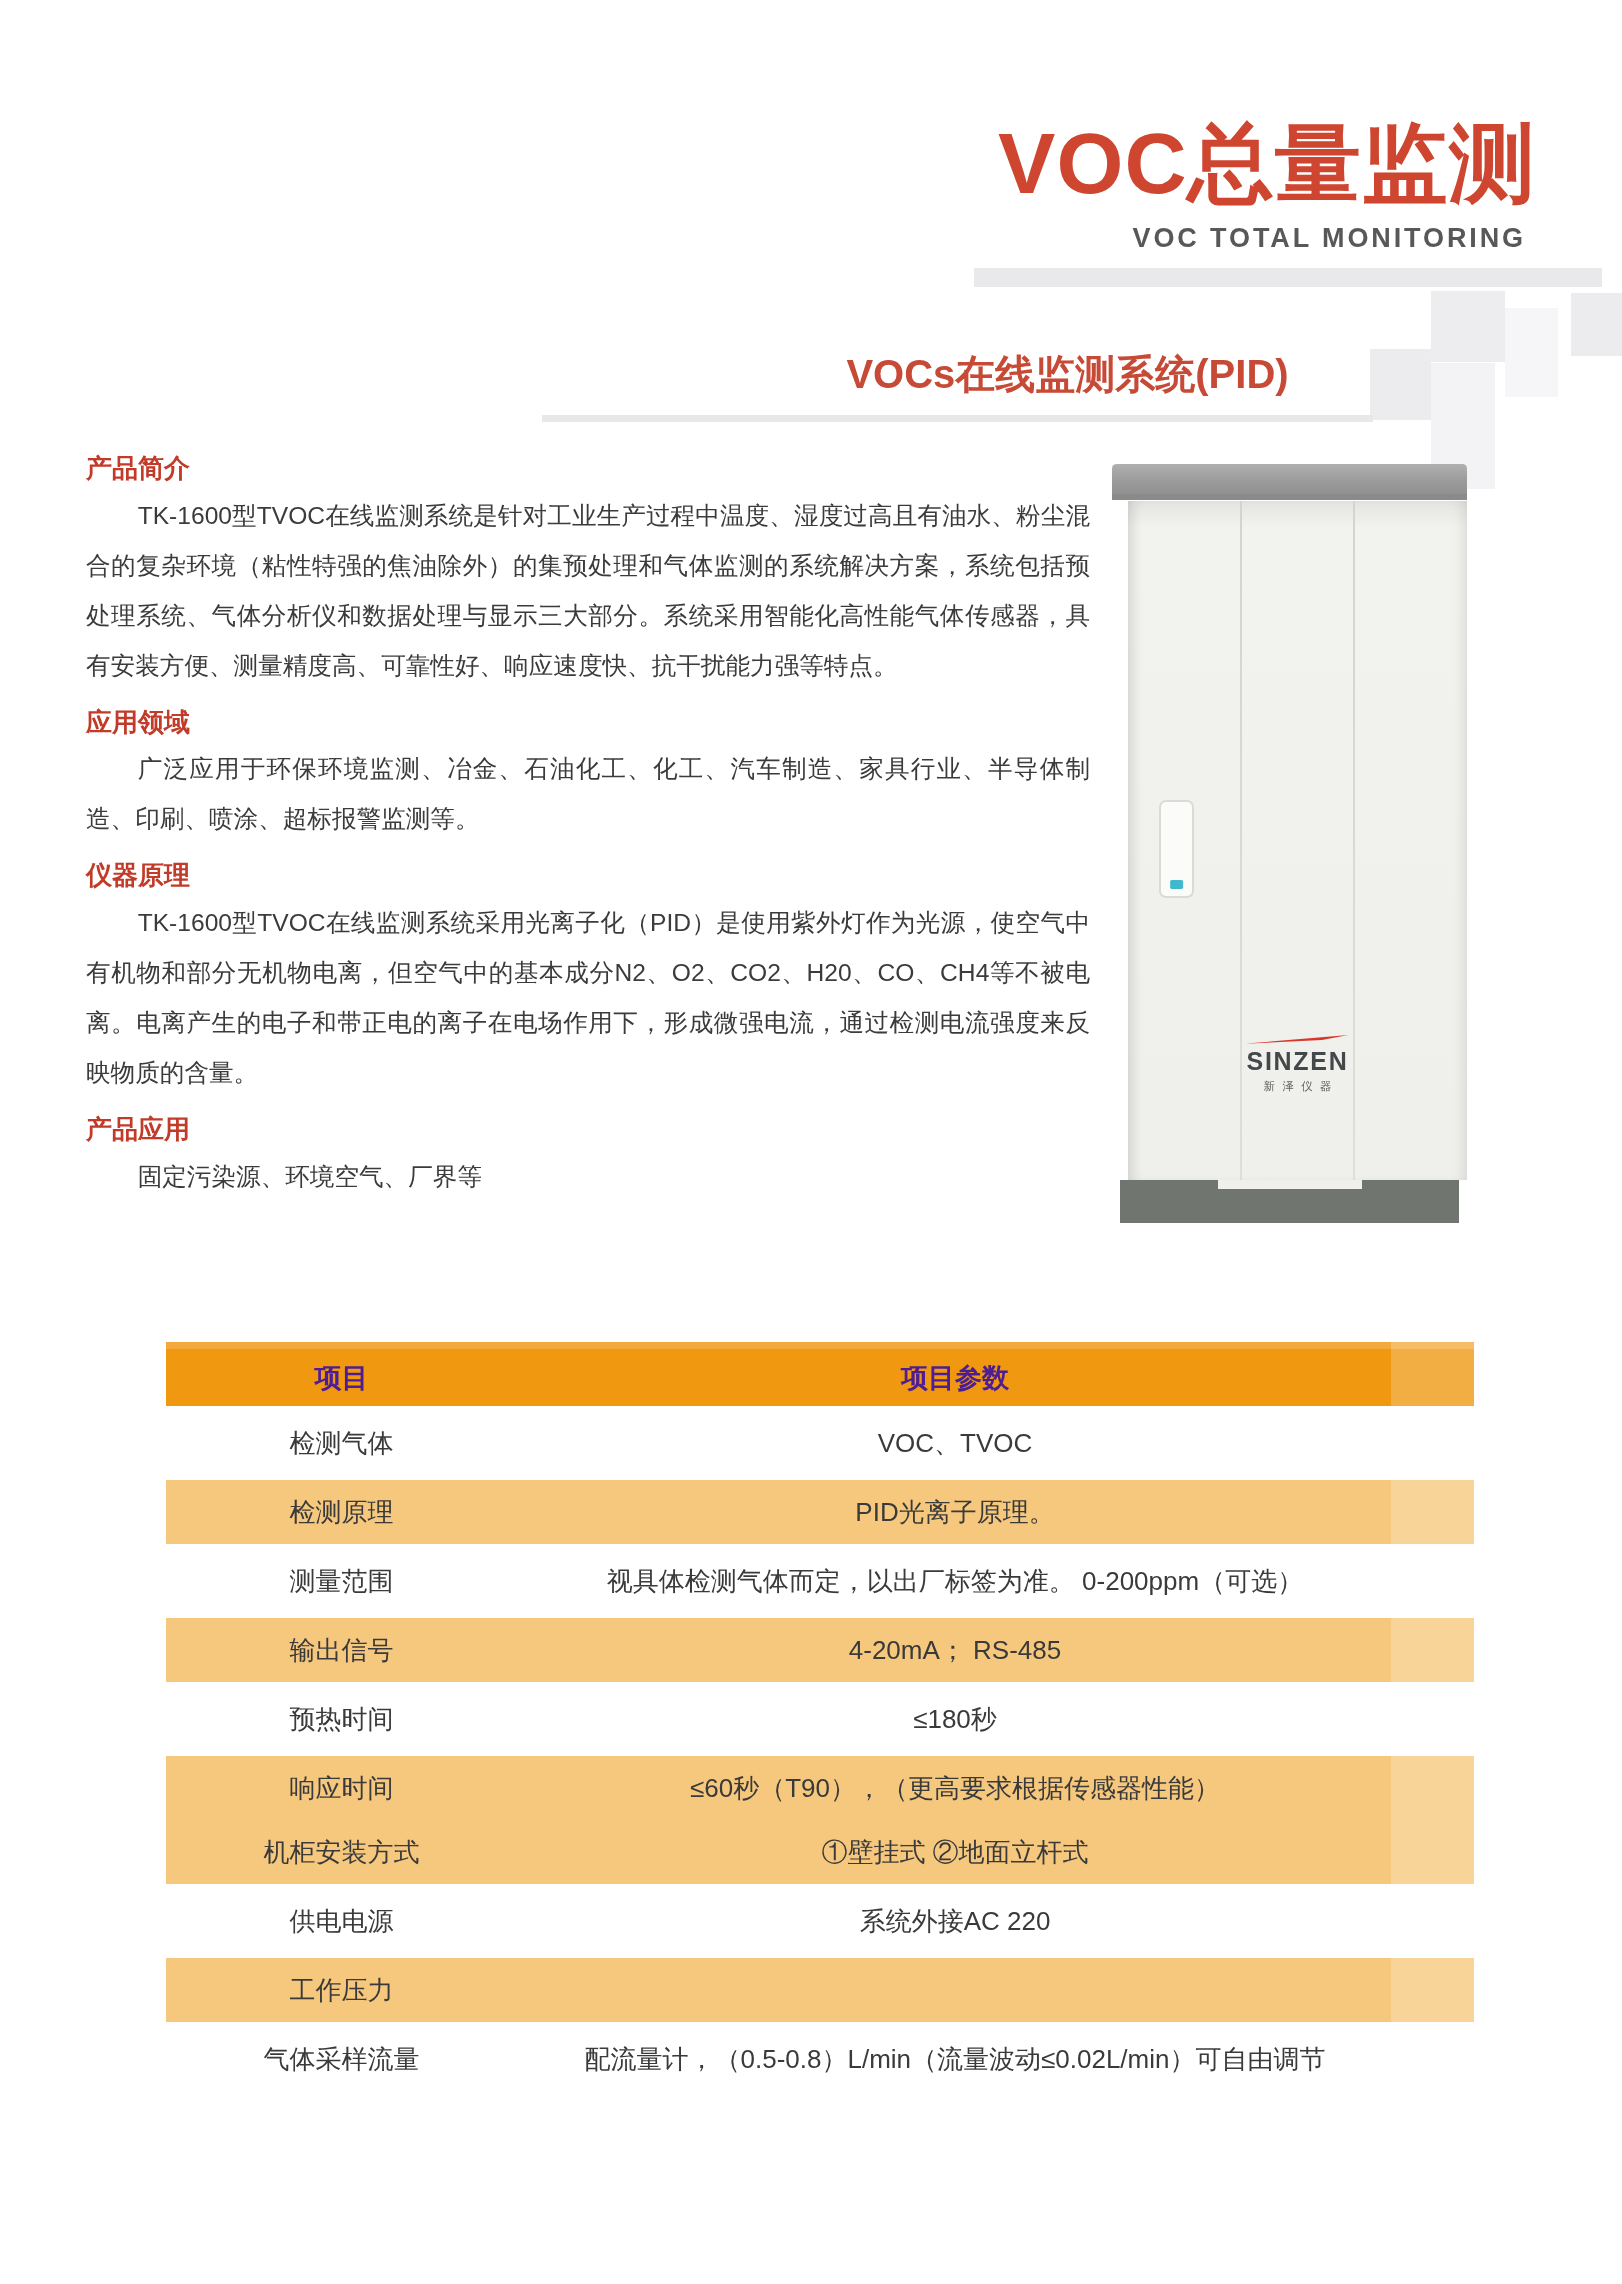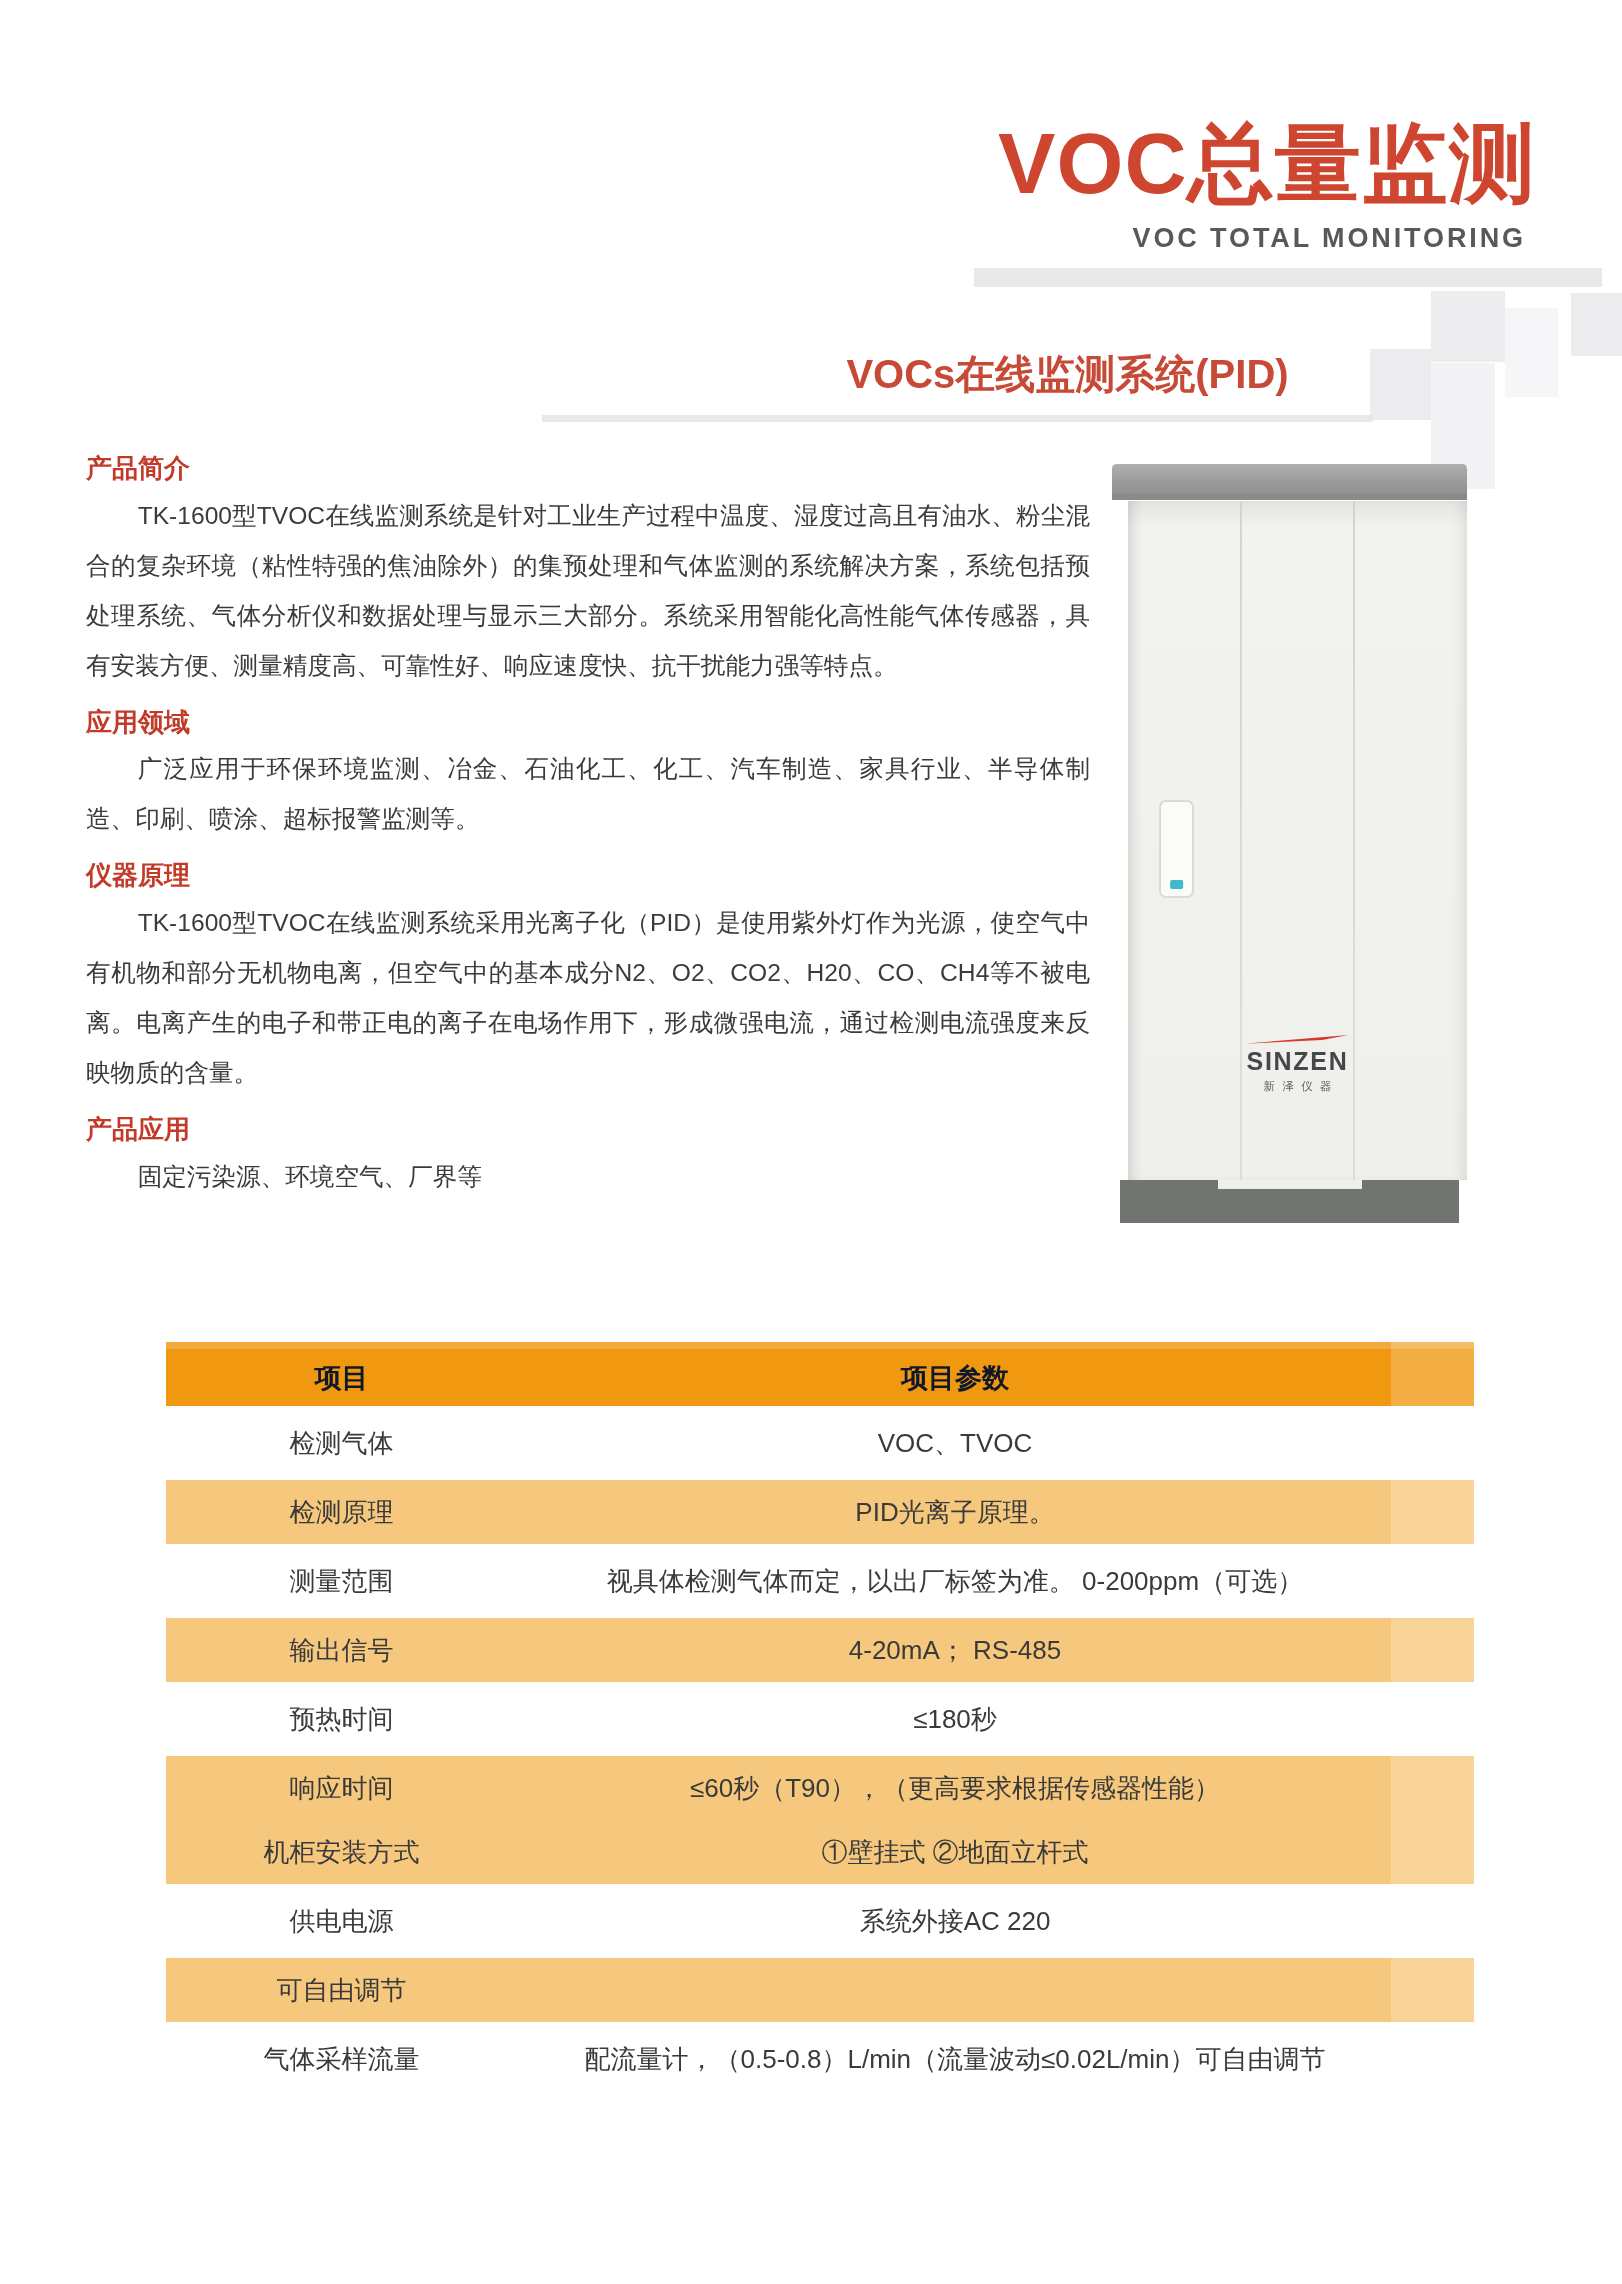--- a/index.html
+++ b/index.html
@@ -72,21 +72,21 @@
   .cab-base{position:absolute;left:8px;top:716px;width:339px;height:43px;background:#70756F;}
   .base-notch{
     position:absolute;left:50%;top:716px;transform:translateX(-50%);
     width:144px;height:9px;background:#EFEFEC;
   }
   
   .spec-table{position:absolute;left:166px;top:1342px;width:1308px;}
   .thead{
     display:flex;align-items:center;height:57px;background:#F0980F;
     border-top:7.4px solid #F4A93C;
-    color:#0f172a;font-size:27px;font-weight:700;
+    color:#4c1d95;font-size:27px;font-weight:700;
   }
   .trow{display:flex;align-items:center;height:74px;background:#ffffff;
     font-size:26px;color:#3A3A3A;}
   .trow.alt{height:64px;background:#F6C87D;}
   .tlabel{width:351px;text-align:center;flex:0 0 auto;}
   .tvalue{flex:1 1 auto;text-align:center;padding-right:81px;}
   .table-overlay{
     position:absolute;top:0;right:0;width:83px;height:100%;
     background:rgba(255,255,255,.22);pointer-events:none;
   }
@@ -169,21 +169,21 @@
         </div>
         <div class="trow alt">
           <div class="tlabel">机柜安装方式</div>
           <div class="tvalue">①壁挂式  ②地面立杆式</div>
         </div>
         <div class="trow">
           <div class="tlabel">供电电源</div>
           <div class="tvalue">系统外接AC 220</div>
         </div>
         <div class="trow alt">
-          <div class="tlabel">可自由调节</div>
+          <div class="tlabel">工作压力</div>
         </div>
         <div class="trow">
           <div class="tlabel">气体采样流量</div>
           <div class="tvalue">配流量计，（0.5-0.8）L/min（流量波动≤0.02L/min）可自由调节</div>
         </div>
       </div>
     <div class="table-overlay"></div>
   </div>
 
 </div>

